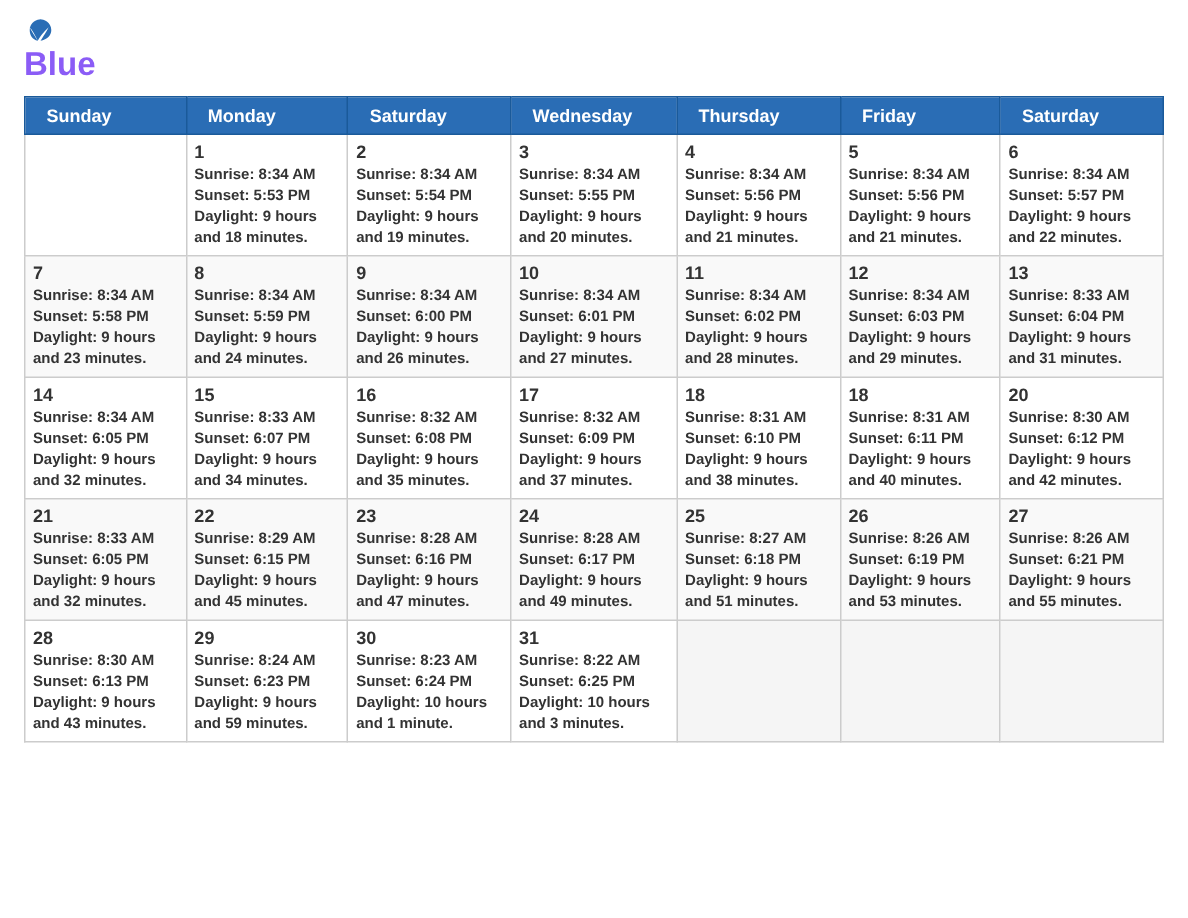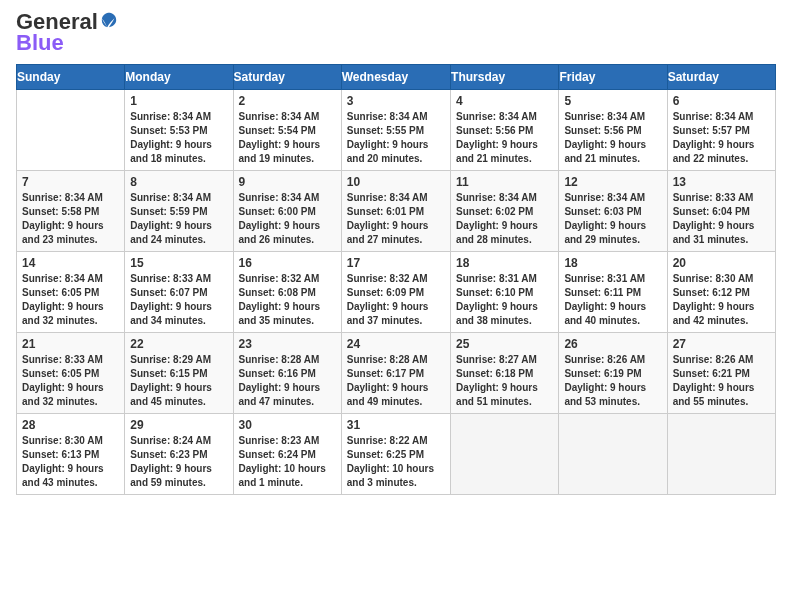--- a/index.html
+++ b/index.html
@@ -50,21 +50,21 @@
     }
     .calendar {
       width: 100%;
       border-collapse: collapse;
       font-size: 11px;
     }
     .calendar th {
       background: #2a6db5;
       color: #fff;
       text-align: left;
-      padding: 5px 0;
+      padding: 5px 14px;
       font-size: 12px;
       font-weight: bold;
       border: 1px solid #1a5a9a;
     }
     .calendar td {
       vertical-align: top;
       padding: 4px 5px;
       border: 1px solid #ccc;
       height: 78px;
       width: 113px;
@@ -91,21 +91,21 @@
   </style>
 </head>
 <body>
 
 <div class="container">
   <div class="header">
     <div class="logo">
       <div>
         <div style="display:flex;align-items:center;">
           <span class="logo-text">
-            <span class="logo-general">General</span><svg class="logo-icon" viewBox="0 0 20 20">
+            <svg class="logo-icon" viewBox="0 0 20 20">
                 <path d="M10 2 C12 2, 18 4, 18 10 C18 14, 15 17, 10 18 C10 18, 14 12, 16 8 C14 10, 10 14, 8 18 C6 14, 4 10, 2 8 C4 12, 8 18, 8 18 C4 17, 2 14, 2 10 C2 4, 8 2, 10 2Z" fill="#2a6db5"></path>
               </svg>
           </span>
         </div>
         <div style="font-size:22px;font-weight:bold;color:#8b5cf6;margin-top:-4px;">Blue</div>
       </div>
     </div>
   </div>
 
   <table class="calendar">

